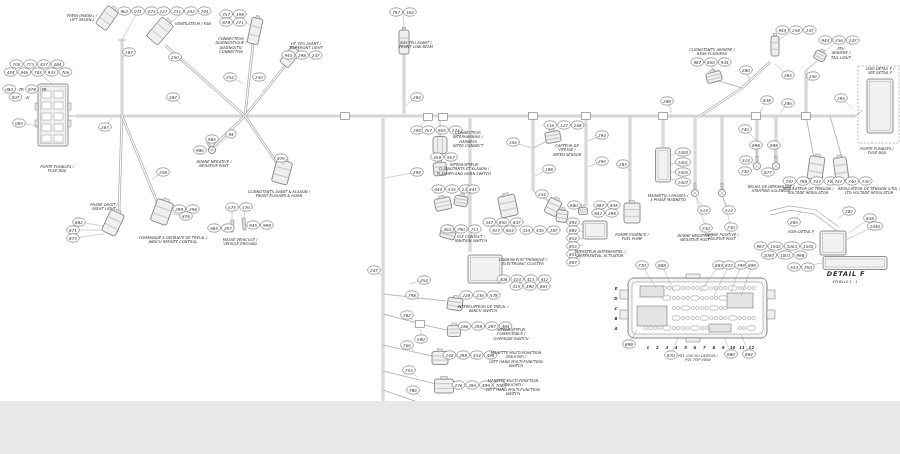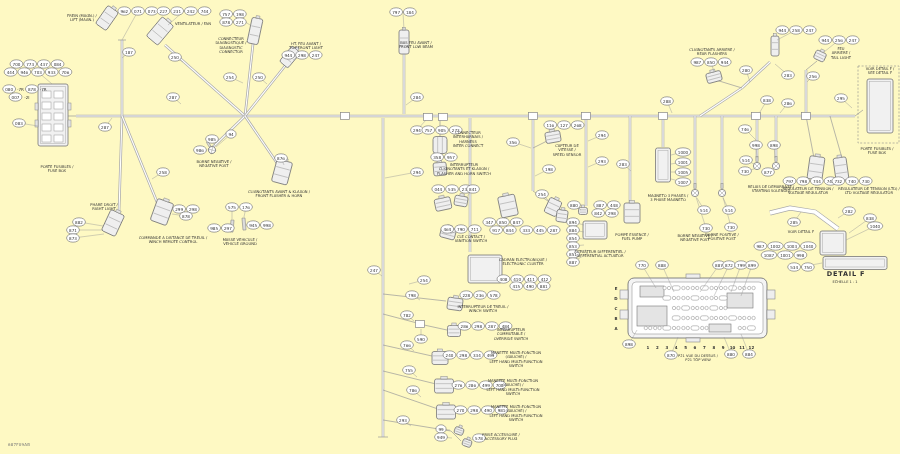--- a/index.html
+++ b/index.html
@@ -1,17 +1,17 @@
 <!DOCTYPE html>
 <html><head>
 <meta charset="utf-8">
 <style>
   html,body{margin:0;padding:0;background:#e8e8e8;}
-  #stage{position:relative;width:900px;height:454px;background:#fef9c3;overflow:hidden;
-         font-family:"DejaVu Sans",sans-serif;}
+  #stage{position:relative;width:900px;height:401px;background:#ffffff;overflow:hidden;
+         font-family:"DejaVu Sans",sans-serif;font-style:italic;}
   svg{position:absolute;left:0;top:0;}
   svg text{font-family:"DejaVu Sans",sans-serif;fill:#333;}
   #sheet-code{position:absolute;left:8px;top:442px;font-size:4px;color:#777;letter-spacing:.2px;}
 </style>
 </head>
 <body>
 
 <div id="stage">
   <svg id="diagram" width="900" height="454" viewBox="0 0 900 454">
       <rect x="858" y="66" width="41" height="77" fill="none" stroke="#8a8a8a" stroke-width="0.6" stroke-dasharray="2 1.6"></rect>

